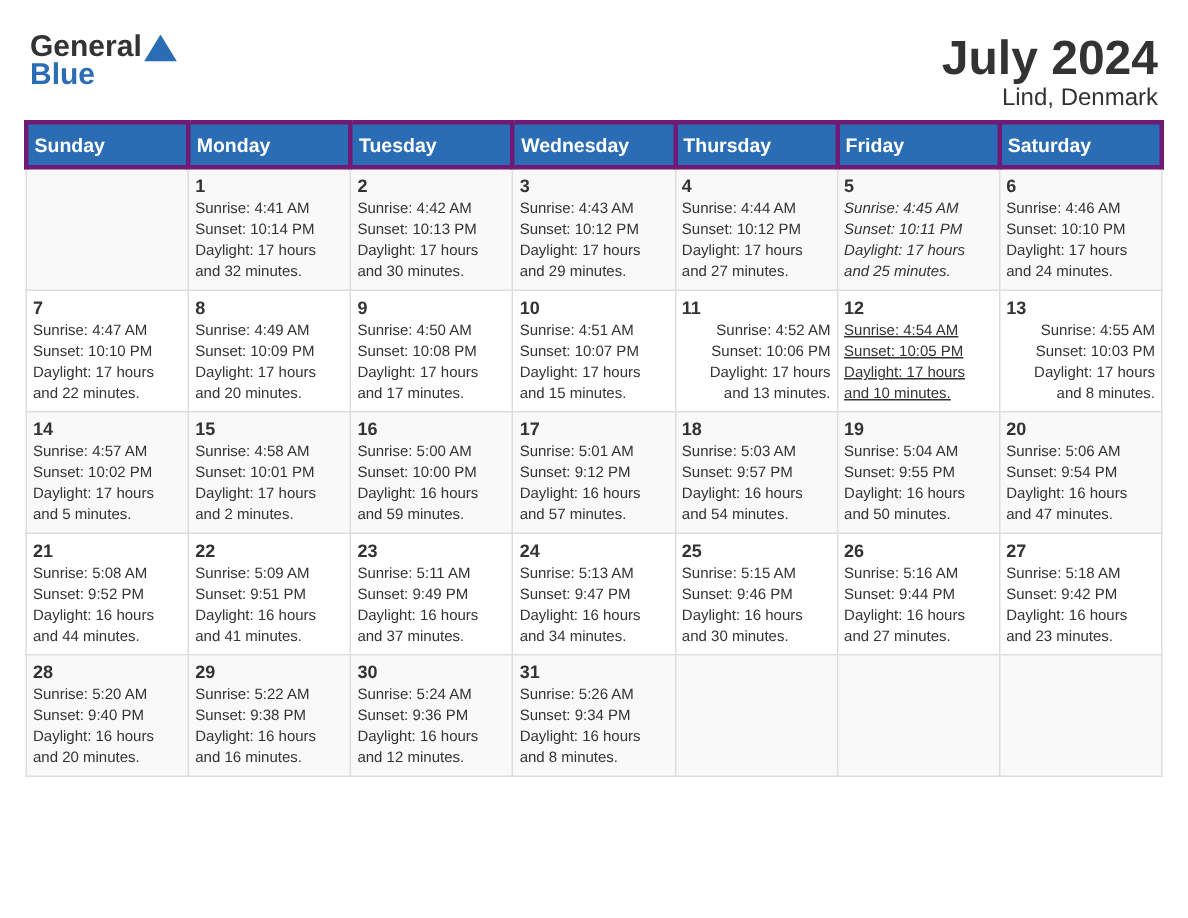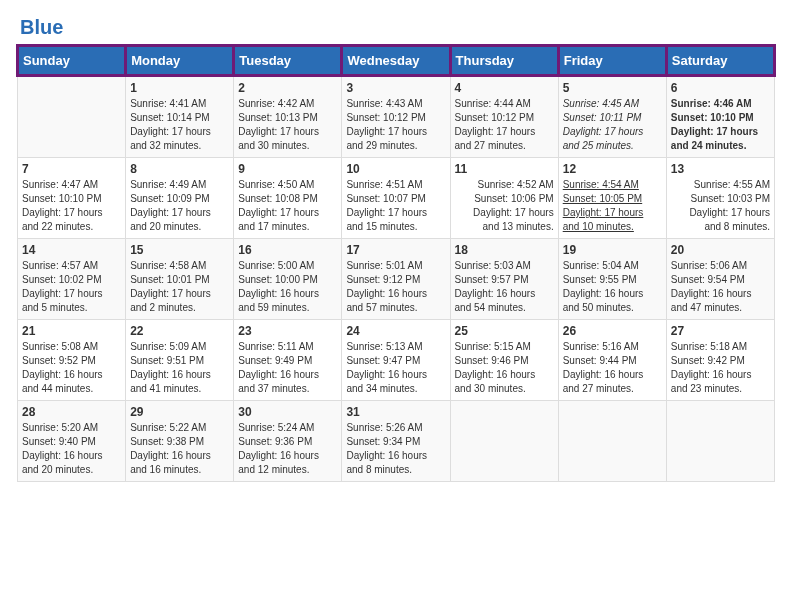--- a/index.html
+++ b/index.html
@@ -83,21 +83,31 @@
       font-size: 10px;
       line-height: 1.4;
       color: #333;
     }
   </style>
 </head>
 <body>
 
 <div class="header">
   <div class="logo">
+    <div class="logo-line">
+      <span style="font-size:20px;font-weight:bold;color:#333;">General</span>
+      <svg width="22" height="18" viewBox="0 0 22 18">
+        <polygon points="11,0 22,18 0,18" fill="#2a6db5"></polygon>
+      </svg>
+    </div>
     <span style="font-size:20px;font-weight:bold;color:#2a6db5;margin-top:-4px;">Blue</span>
+  </div>
+  <div class="title-block">
+    <div class="month-title">July 2024</div>
+    <div class="location">Lind, Denmark</div>
   </div>
 </div>
 
 <table>
   <thead>
     <tr>
     <th>Sunday</th>
         <th>Monday</th>
         <th>Tuesday</th>
         <th>Wednesday</th>
@@ -139,21 +149,21 @@
         </td>
         <td>
           <span class="day-number">5</span>
           <div class="cell-content" style="white-space: pre-line; font-style: italic;">Sunrise: 4:45 AM
 Sunset: 10:11 PM
 Daylight: 17 hours
 and 25 minutes.</div>
         </td>
         <td>
           <span class="day-number">6</span>
-          <div class="cell-content" style="white-space: pre-line; font-weight: bold;">Sunrise: 4:46 AM
+          <div class="cell-content" style="white-space: pre-line;">Sunrise: 4:46 AM
 Sunset: 10:10 PM
 Daylight: 17 hours
 and 24 minutes.</div>
         </td>
       </tr>
       <tr>
         <td>
           <span class="day-number">7</span>
           <div class="cell-content" style="white-space: pre-line;">Sunrise: 4:47 AM
 Sunset: 10:10 PM

